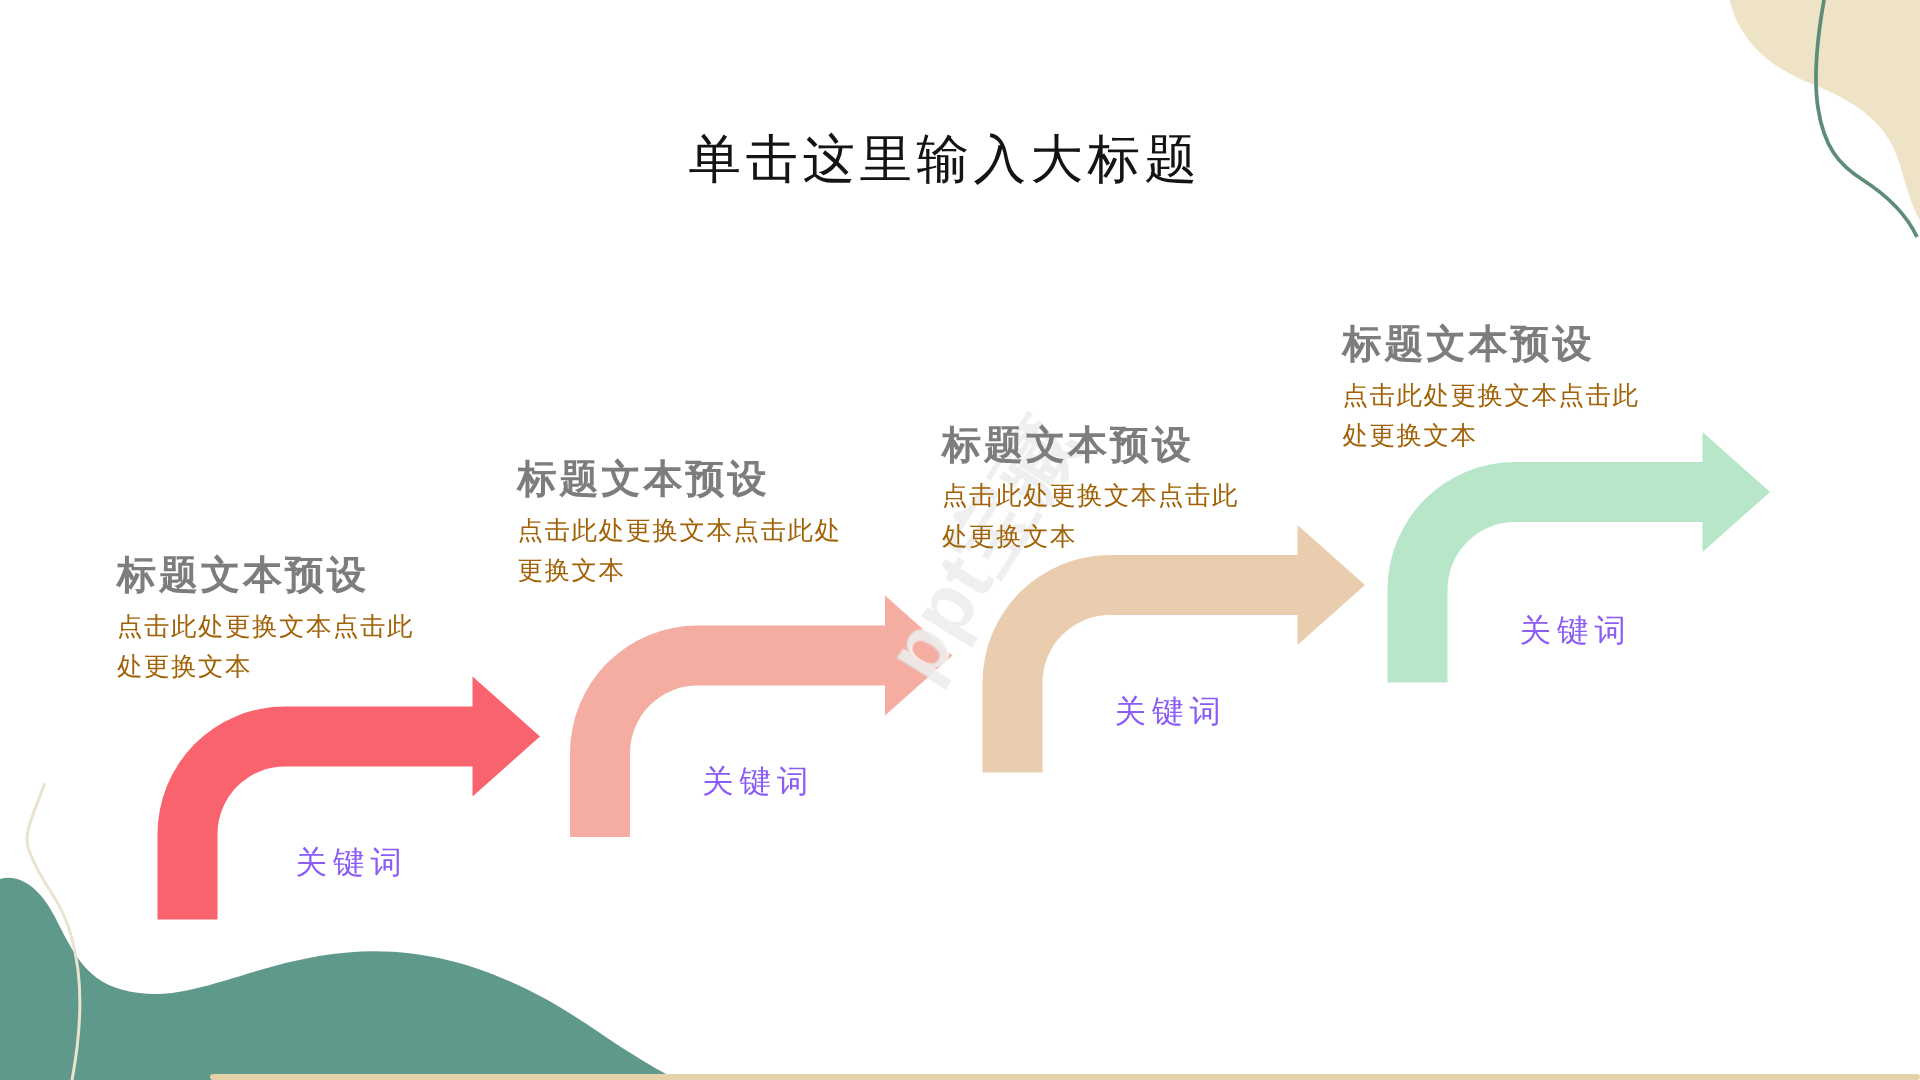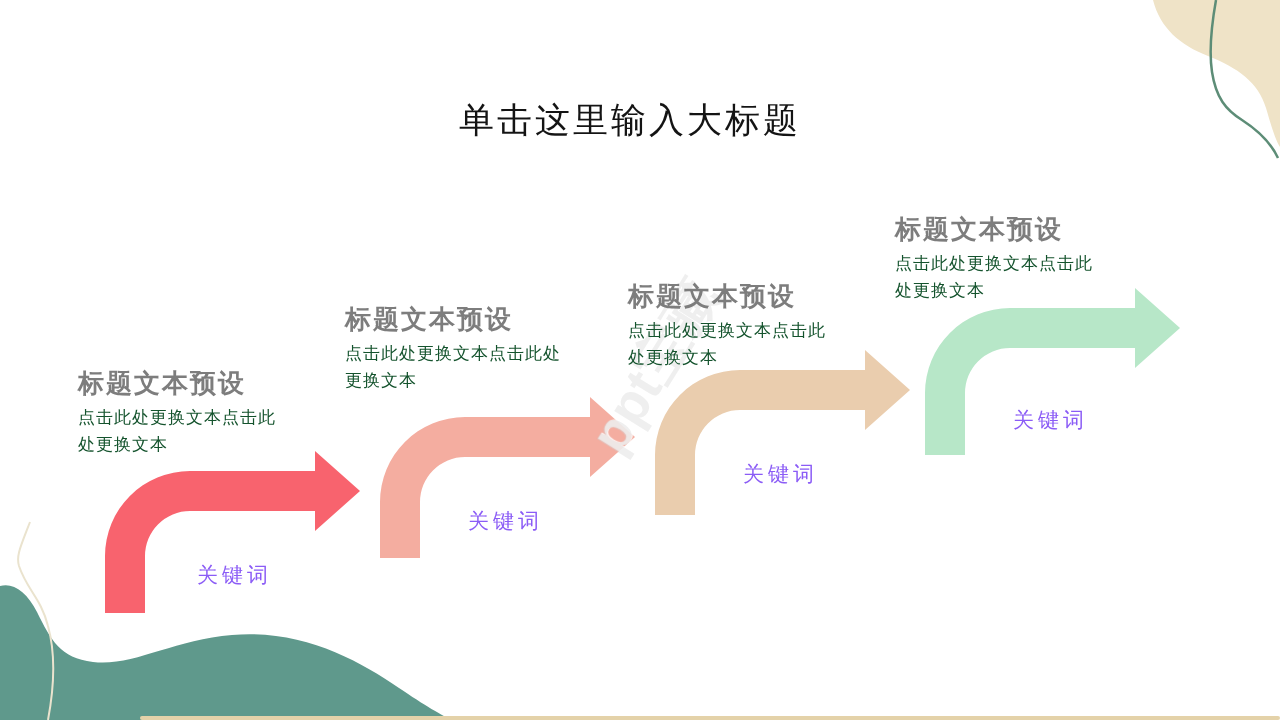--- a/index.html
+++ b/index.html
@@ -5,31 +5,31 @@
   html,body { margin:0; padding:0; background:#fff; }
   .stage {
     position:relative; width:1280px; height:720px;
     background:#ffffff; overflow:hidden;
     font-family:"Liberation Sans", sans-serif;
   }
   .decor-svg, .arrow-svg {
     position:absolute; left:0; top:0; width:1280px; height:720px;
   }
   .slide-title {
-    position:absolute; left:0; top:97px; width:1260px;
+    position:absolute; left:0; top:83px; width:1260px;
     text-align:center; font-size:35px; letter-spacing:3px;
     color:#141414; font-weight:400;
   }
   .sec-heading {
     position:absolute; font-size:26px; font-weight:700;
     letter-spacing:2px; color:#7d7d7d;
   }
   .sec-body {
     position:absolute; font-size:17px; line-height:27px;
-    color:#14532d; letter-spacing:1px;
+    color:#a16207; letter-spacing:1px;
   }
   .keyword {
     position:absolute; font-size:21px; color:#8b5cf6; letter-spacing:4px;
   }
   .watermark {
     position:absolute; left:505px; top:330px; width:300px;
     text-align:center; font-size:54px; font-weight:700;
     transform:rotate(-58deg);
     color:rgba(205,205,205,0.32);
     text-shadow:1px 1px 1px rgba(255,255,255,0.85);

